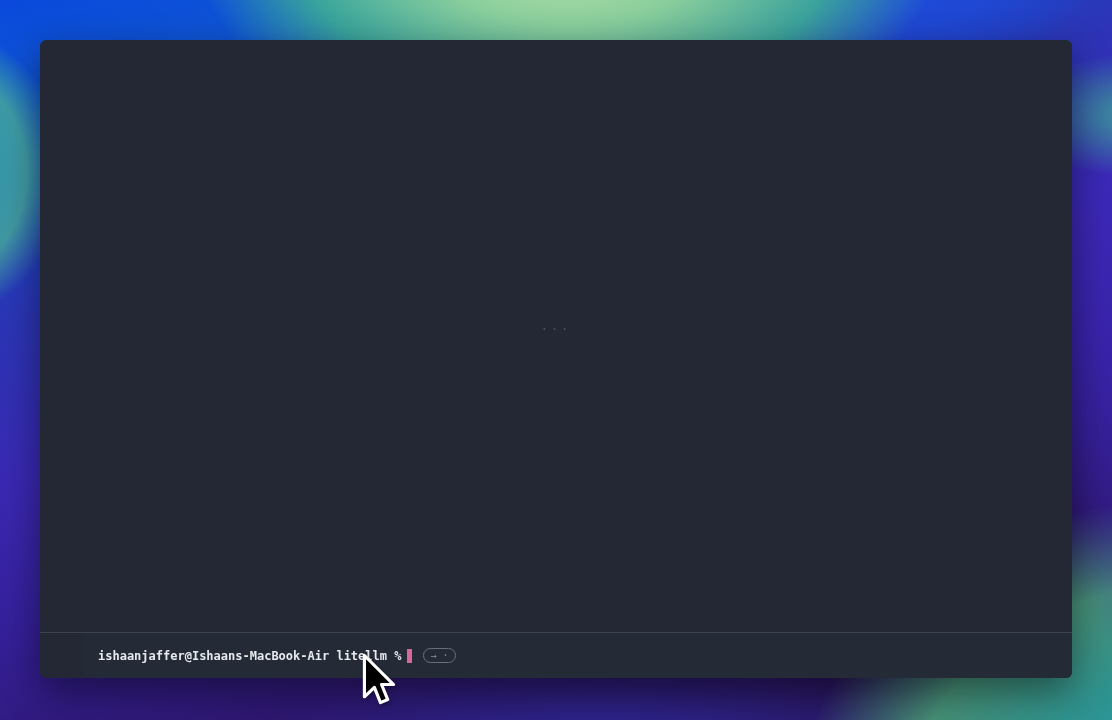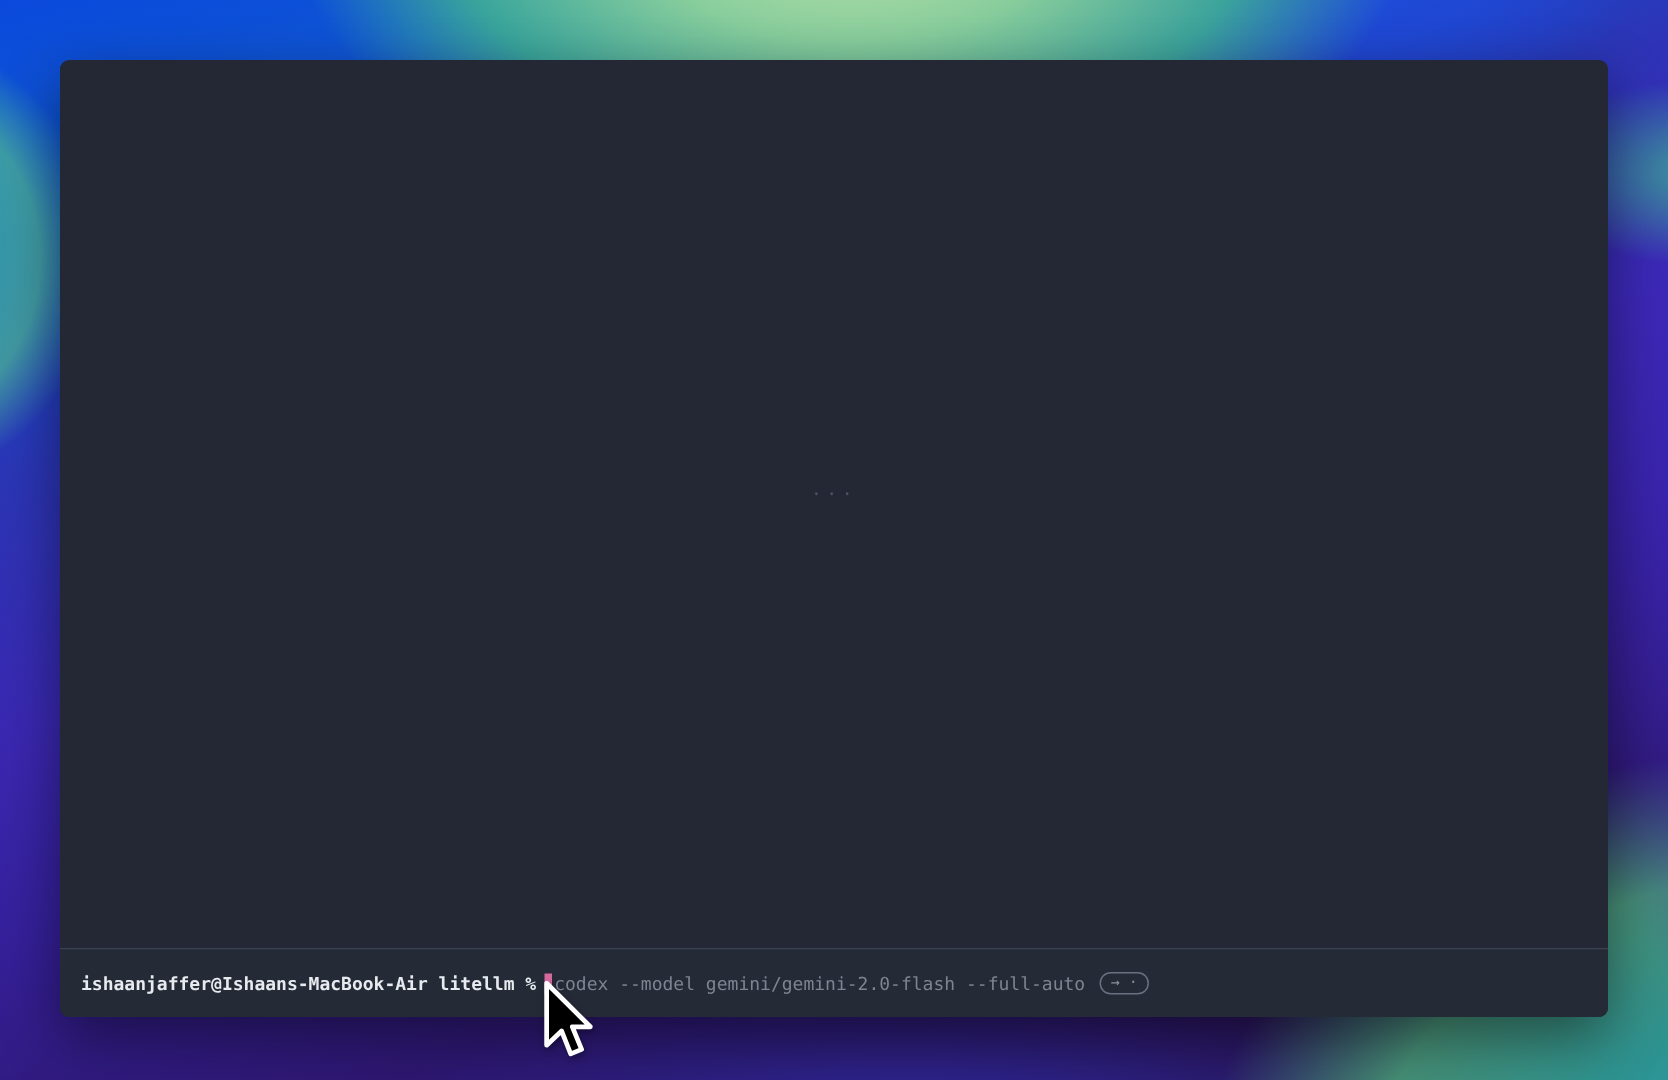--- a/index.html
+++ b/index.html
@@ -70,20 +70,21 @@
     background: #3c4250;
   }
   .prompt-bar {
     flex: 1;
     display: flex;
     align-items: center;
     padding-left: 14px;
     background: #252a37;
     border-radius: 0 0 6px 6px;
     white-space: pre;
+    margin-left: 44px;
   }
   .prompt {
     color: #e7eaee;
     font-weight: bold;
     font-size: 12px;
   }
   .caret {
     display: inline-block;
     width: 5px; height: 14px;
     margin-left: 6px;
@@ -122,21 +123,20 @@
 
     <div class="term-body">
       <span class="dots">···</span>
     </div>
 
     <div class="divider"></div>
 
     <div class="prompt-bar">
       <span class="prompt">ishaanjaffer@Ishaans-MacBook-Air litellm %</span>
       <span class="caret"></span>
-      <span class="suggestion">codex --model gemini/gemini-2.0-flash --full-auto</span>
       <span class="hint">→ ·</span>
     </div>
 
   </div>
 
   <svg class="mouse-cursor" width="34" height="56" viewBox="0 0 28 46">
     <polygon points="2,2 2,36 10.2,28.2 15.2,40.8 21.2,38.3 16.1,25.9 26,25.9" fill="#000000" stroke="#ffffff" stroke-width="2.6" stroke-linejoin="round"></polygon>
   </svg>
 
 </div>

